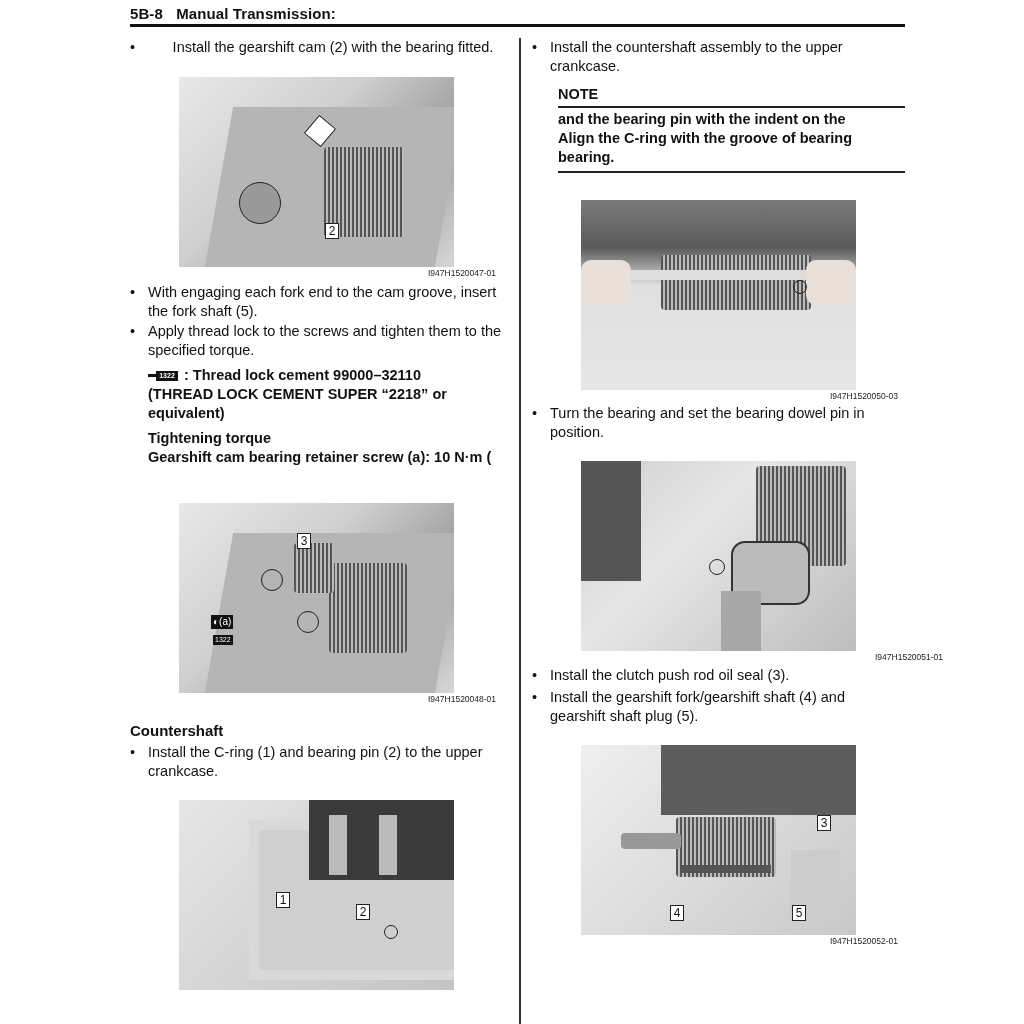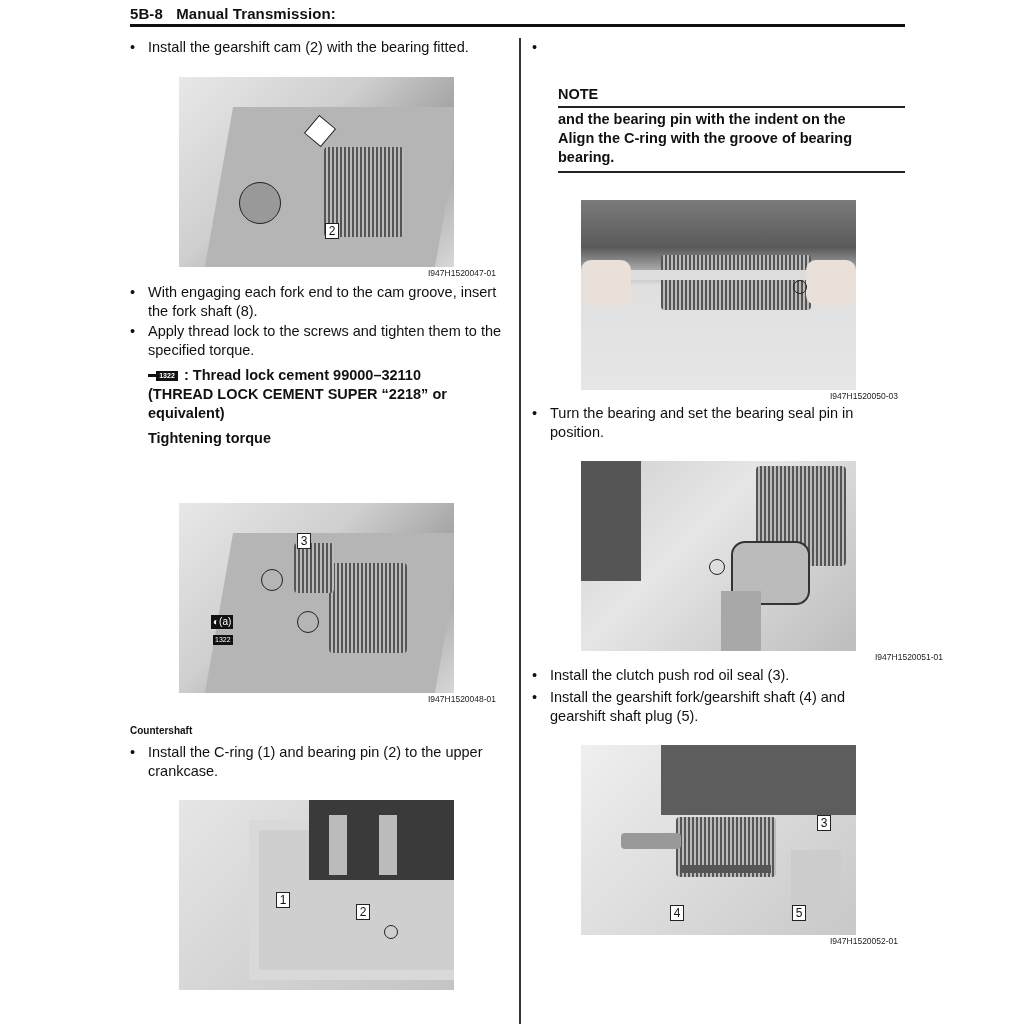--- a/index.html
+++ b/index.html
@@ -13,72 +13,73 @@
   .bullet .dot { position: absolute; left: 0; top: 0; }
   .bullet .txt { position: absolute; left: 18px; top: 0; }
   .bold-block { position: absolute; font-size: 14.5px; line-height: 19px; font-weight: bold; }
   .fig { position: absolute; background: linear-gradient(135deg, #e8e8e8 0%, #cfcfcf 40%, #9d9d9d 70%, #d8d8d8 100%); overflow: hidden; }
   .fig .shape { position: absolute; }
   .callout { position: absolute; background: #fff; border: 1px solid #222; font-size: 12px; line-height: 14px;
              width: 12px; text-align: center; font-weight: normal; color: #111; }
   .fig-id { position: absolute; font-size: 8.5px; line-height: 10px; color: #222; }
   .note-title { position: absolute; font-weight: bold; font-size: 14.5px; line-height: 19px; }
   .note-rule { position: absolute; height: 1.5px; background: #222; }
-  .section-title { position: absolute; font-weight: bold; font-size: 10px; line-height: 19px; }
+  .section-title { position: absolute; font-weight: bold; font-size: 15px; line-height: 19px; }
   .tl-icon { display: inline-block; vertical-align: middle; width: 32px; height: 12px; position: relative; margin-right: 4px; }
   .tl-icon .nozzle { position: absolute; left: 0; top: 4px; width: 8px; height: 3px; background: #111; }
   .tl-icon .body { position: absolute; left: 8px; top: 1px; width: 22px; height: 10px; background: #111; color: #fff; font-size: 7px; line-height: 10px; text-align: center; }
   .gear { position: absolute; border-radius: 4px;
           background: repeating-linear-gradient(90deg, #555 0 2px, #bbb 2px 4px); }
   .circle-mark { position: absolute; border: 1.5px solid #222; border-radius: 50%; }
   .side-icon { position: absolute; background: #111; color: #fff; font-size: 10px; line-height: 14px; padding: 0 2px; }
 </style>
 </head>
 <body>
 
 <div class="page-header">
   <span class="hdr">5B-8</span>&nbsp;&nbsp;
   <span class="hdr">Manual Transmission:</span>
 </div>
 
 <div class="col-divider"></div>
 
 <div class="bullet" style="left:130px; top:38px; width:380px;">
   <span class="dot">•</span>
-  <span class="txt" style="width:370px;">Install the gearshift cam (2) with the bearing fitted.</span>
+  <span class="txt" style="width:370px;text-align:center;">Install the gearshift cam (2) with the bearing fitted.</span>
 </div>
 
 <div class="fig" style="left:179px; top:77px; width:275px; height:190px;">
   <div class="shape" style="left:40px;top:30px;width:230px;height:160px;background:#b5b5b5;transform:skewX(-10deg);"></div>
   <div class="gear" style="left:145px;top:70px;width:80px;height:90px;"></div>
   <div class="circle-mark" style="left:60px;top:105px;width:40px;height:40px;background:#999;"></div>
   <div class="shape" style="left:130px;top:42px;width:20px;height:22px;background:#fff;border:1px solid #222;transform:rotate(40deg);"></div>
   <div class="callout" style="left:146px;top:146px;">2</div>
 </div>
 <div class="fig-id" style="left:428px; top:268px;">I947H1520047-01</div>
 
 <div class="bullet" style="left:130px; top:283px; width:380px; height:38px;">
   <span class="dot">•</span>
-  <span class="txt" style="width:360px;">With engaging each fork end to the cam groove, insert the fork shaft (8).</span>
+  <span class="txt" style="width:360px;">With engaging each fork end to the cam groove, insert the fork shaft (5).</span>
 </div>
 <div class="bullet" style="left:130px; top:322px; width:380px; height:38px;">
   <span class="dot">•</span>
   <span class="txt" style="width:360px;">Apply thread lock to the screws and tighten them to the specified torque.</span>
 </div>
 
 <div class="bold-block" style="left:148px; top:366px; width:370px;">
   <div>
     <span class="tl-icon"><span class="nozzle"></span><span class="body">1322</span></span><span>:  Thread lock cement 99000–32110</span>
   </div>
   <div>(THREAD LOCK CEMENT SUPER “2218” or</div>
   <div>equivalent)</div>
 </div>
 
 <div class="bold-block" style="left:148px; top:429px; width:370px;">
   <div>Tightening torque</div>
+  <div>Gearshift cam bearing retainer screw (a):  10 N·m (</div>
 </div>
 
 <div class="fig" style="left:179px; top:503px; width:275px; height:190px;">
   <div class="shape" style="left:40px;top:30px;width:230px;height:160px;background:#b5b5b5;transform:skewX(-10deg);"></div>
   <div class="gear" style="left:150px;top:60px;width:78px;height:90px;"></div>
   <div class="gear" style="left:115px;top:40px;width:40px;height:50px;"></div>
   <div class="circle-mark" style="left:82px;top:66px;width:20px;height:20px;"></div>
   <div class="circle-mark" style="left:118px;top:108px;width:20px;height:20px;"></div>
   <div class="side-icon" style="left:32px;top:112px;">◐<span>(a)</span></div>
   <div class="side-icon" style="left:34px;top:132px;font-size:7px;line-height:10px;">1322</div>
@@ -99,20 +100,21 @@
   <div class="shape" style="left:150px;top:15px;width:18px;height:60px;background:#bbb;"></div>
   <div class="shape" style="left:200px;top:15px;width:18px;height:60px;background:#bbb;"></div>
   <div class="circle-mark" style="left:205px;top:125px;width:12px;height:12px;"></div>
   <div class="callout" style="left:97px;top:92px;">1</div>
   <div class="callout" style="left:177px;top:104px;">2</div>
 </div>
 <div class="fig-id" style="left:428px; top:991px;margin-top:48px;">I947H1520049-01</div>
 
 <div class="bullet" style="left:532px; top:38px; width:380px; height:38px;">
   <span class="dot">•</span>
+  <span class="txt" style="width:340px;">Install the countershaft assembly to the upper crankcase.</span>
 </div>
 
 <div class="note-title" style="left:558px; top:85px;">NOTE</div>
 <div class="note-rule" style="left:558px; top:106px; width:347px;"></div>
 <div class="bold-block" style="left:558px; top:110px; width:347px;">
   <div>and the bearing pin with the indent on the</div>
   <div>Align the C-ring with the groove of bearing</div>
   <div>bearing.</div>
 </div>
 <div class="note-rule" style="left:558px; top:171px; width:347px;"></div>
@@ -121,21 +123,21 @@
   <div class="gear" style="left:80px;top:55px;width:150px;height:55px;"></div>
   <div class="shape" style="left:0;top:70px;width:275px;height:10px;background:#ddd;"></div>
   <div class="shape" style="left:0;top:60px;width:50px;height:45px;background:#e9e1d9;border-radius:10px;"></div>
   <div class="shape" style="left:225px;top:60px;width:50px;height:45px;background:#e9e1d9;border-radius:10px;"></div>
   <div class="circle-mark" style="left:212px;top:80px;width:12px;height:12px;"></div>
 </div>
 <div class="fig-id" style="left:830px; top:391px;">I947H1520050-03</div>
 
 <div class="bullet" style="left:532px; top:404px; width:380px; height:38px;">
   <span class="dot">•</span>
-  <span class="txt" style="width:340px;">Turn the bearing and set the bearing seal pin in position.</span>
+  <span class="txt" style="width:340px;">Turn the bearing and set the bearing dowel pin in position.</span>
 </div>
 
 <div class="fig" style="left:581px; top:461px; width:275px; height:190px; background:linear-gradient(135deg,#cfcfcf 0%,#e6e6e6 40%,#bdbdbd 100%);">
   <div class="shape" style="left:0;top:0;width:60px;height:120px;background:#555;"></div>
   <div class="gear" style="left:175px;top:5px;width:90px;height:100px;"></div>
   <div class="shape" style="left:150px;top:80px;width:75px;height:60px;background:#bbb;border:2px solid #333;border-radius:14px;"></div>
   <div class="shape" style="left:140px;top:130px;width:40px;height:60px;background:#a8a8a8;"></div>
   <div class="circle-mark" style="left:128px;top:98px;width:14px;height:14px;"></div>
 </div>
 <div class="fig-id" style="left:830px; top:652px;padding-left:45px;">I947H1520051-01</div>

